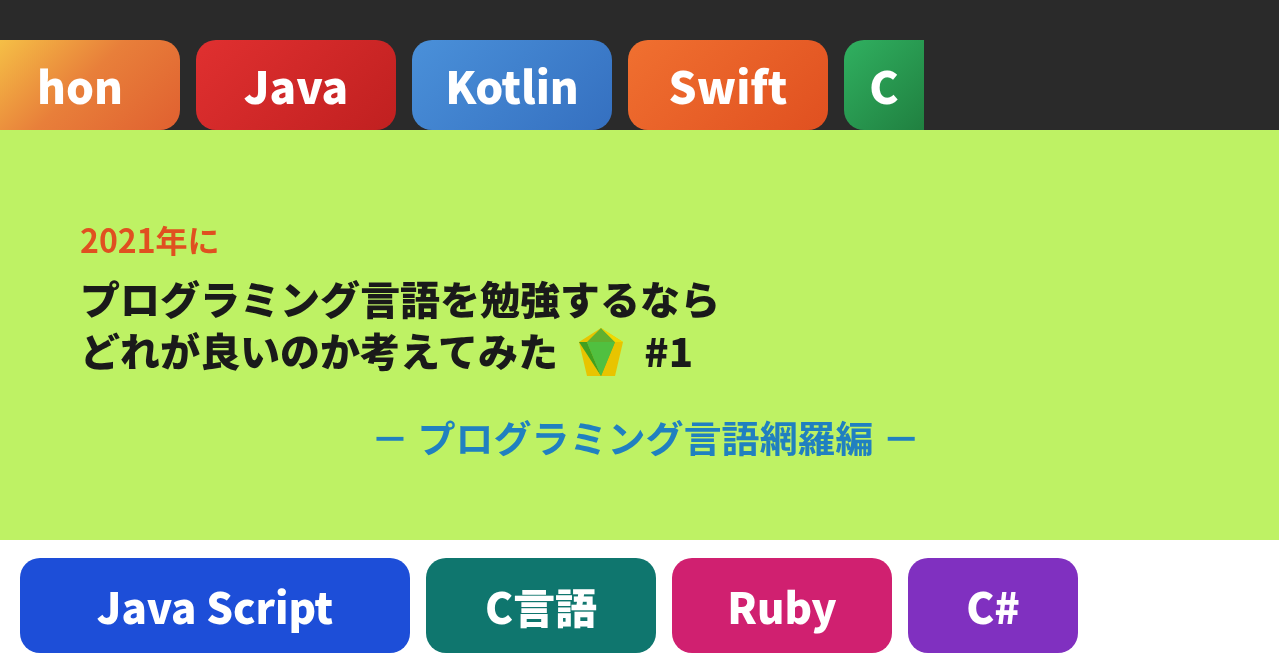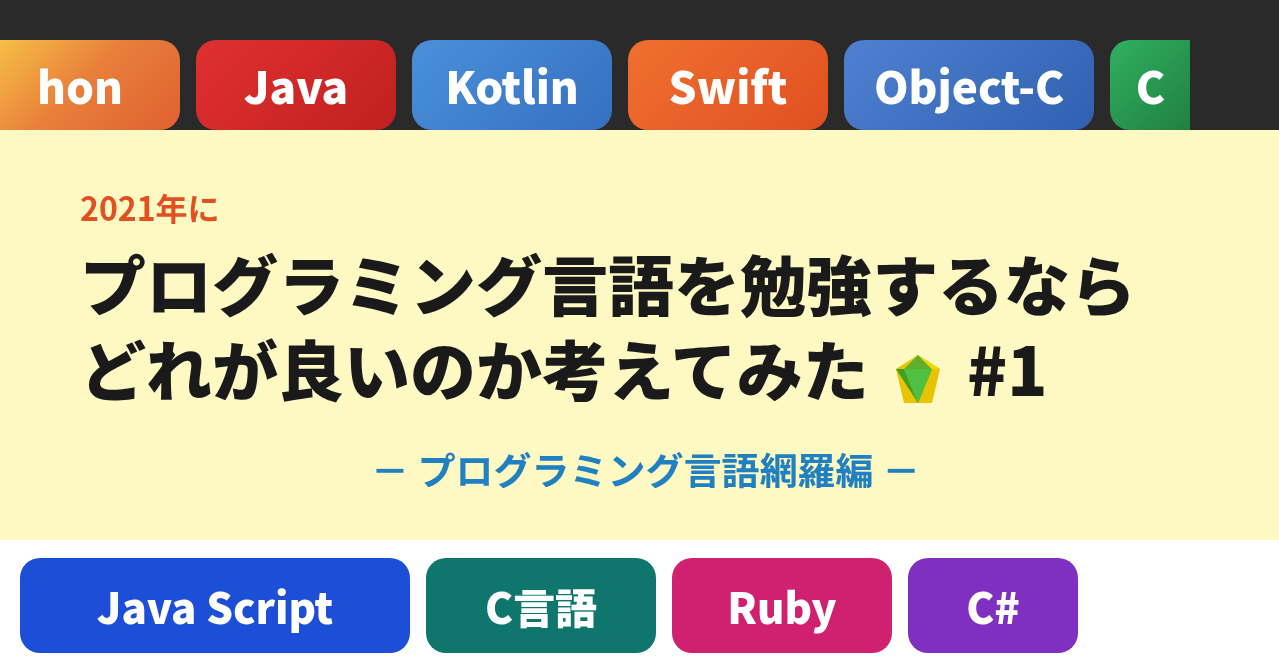--- a/index.html
+++ b/index.html
@@ -67,37 +67,37 @@
     .pill-c-partial {
       background: linear-gradient(135deg, #30b060 0%, #208040 100%);
       min-width: 80px;
       padding: 0 20px;
       border-radius: 20px 0 0 20px;
       margin-right: 0;
     }
 
     
     .main-content {
-      background: #fef9c3;
+      background: #bef264;
       padding: 30px 68px 20px 80px;
       height: 410px;
       display: flex;
       flex-direction: column;
       justify-content: center;
     }
 
     .year-label {
       font-size: 32px;
       font-weight: 700;
       color: #e05020;
       margin-bottom: 10px;
     }
 
     .main-title {
-      font-size: 66px;
+      font-size: 40px;
       font-weight: 900;
       color: #1a1a1a;
       line-height: 1.3;
       margin-bottom: 20px;
     }
 
     .subtitle {
       font-size: 38px;
       font-weight: 700;
       color: #2080c0;
@@ -172,23 +172,20 @@
   </div>
   <div class="lang-pill pill-java">
     <span>Java</span>
   </div>
   <div class="lang-pill pill-kotlin">
     <span>Kotlin</span>
   </div>
   <div class="lang-pill pill-swift">
     <span>Swift</span>
   </div>
-  <div class="lang-pill pill-objectc">
-    <span>Object-C</span>
-  </div>
   <div class="lang-pill pill-c-partial">
     <span>C</span>
   </div>
 </div>
 
 <div class="main-content">
   <div class="year-label">2021年に</div>
   <div class="main-title">
     <span>プログラミング言語を勉強するなら</span><br>
     <span>どれが良いのか考えてみた</span>

